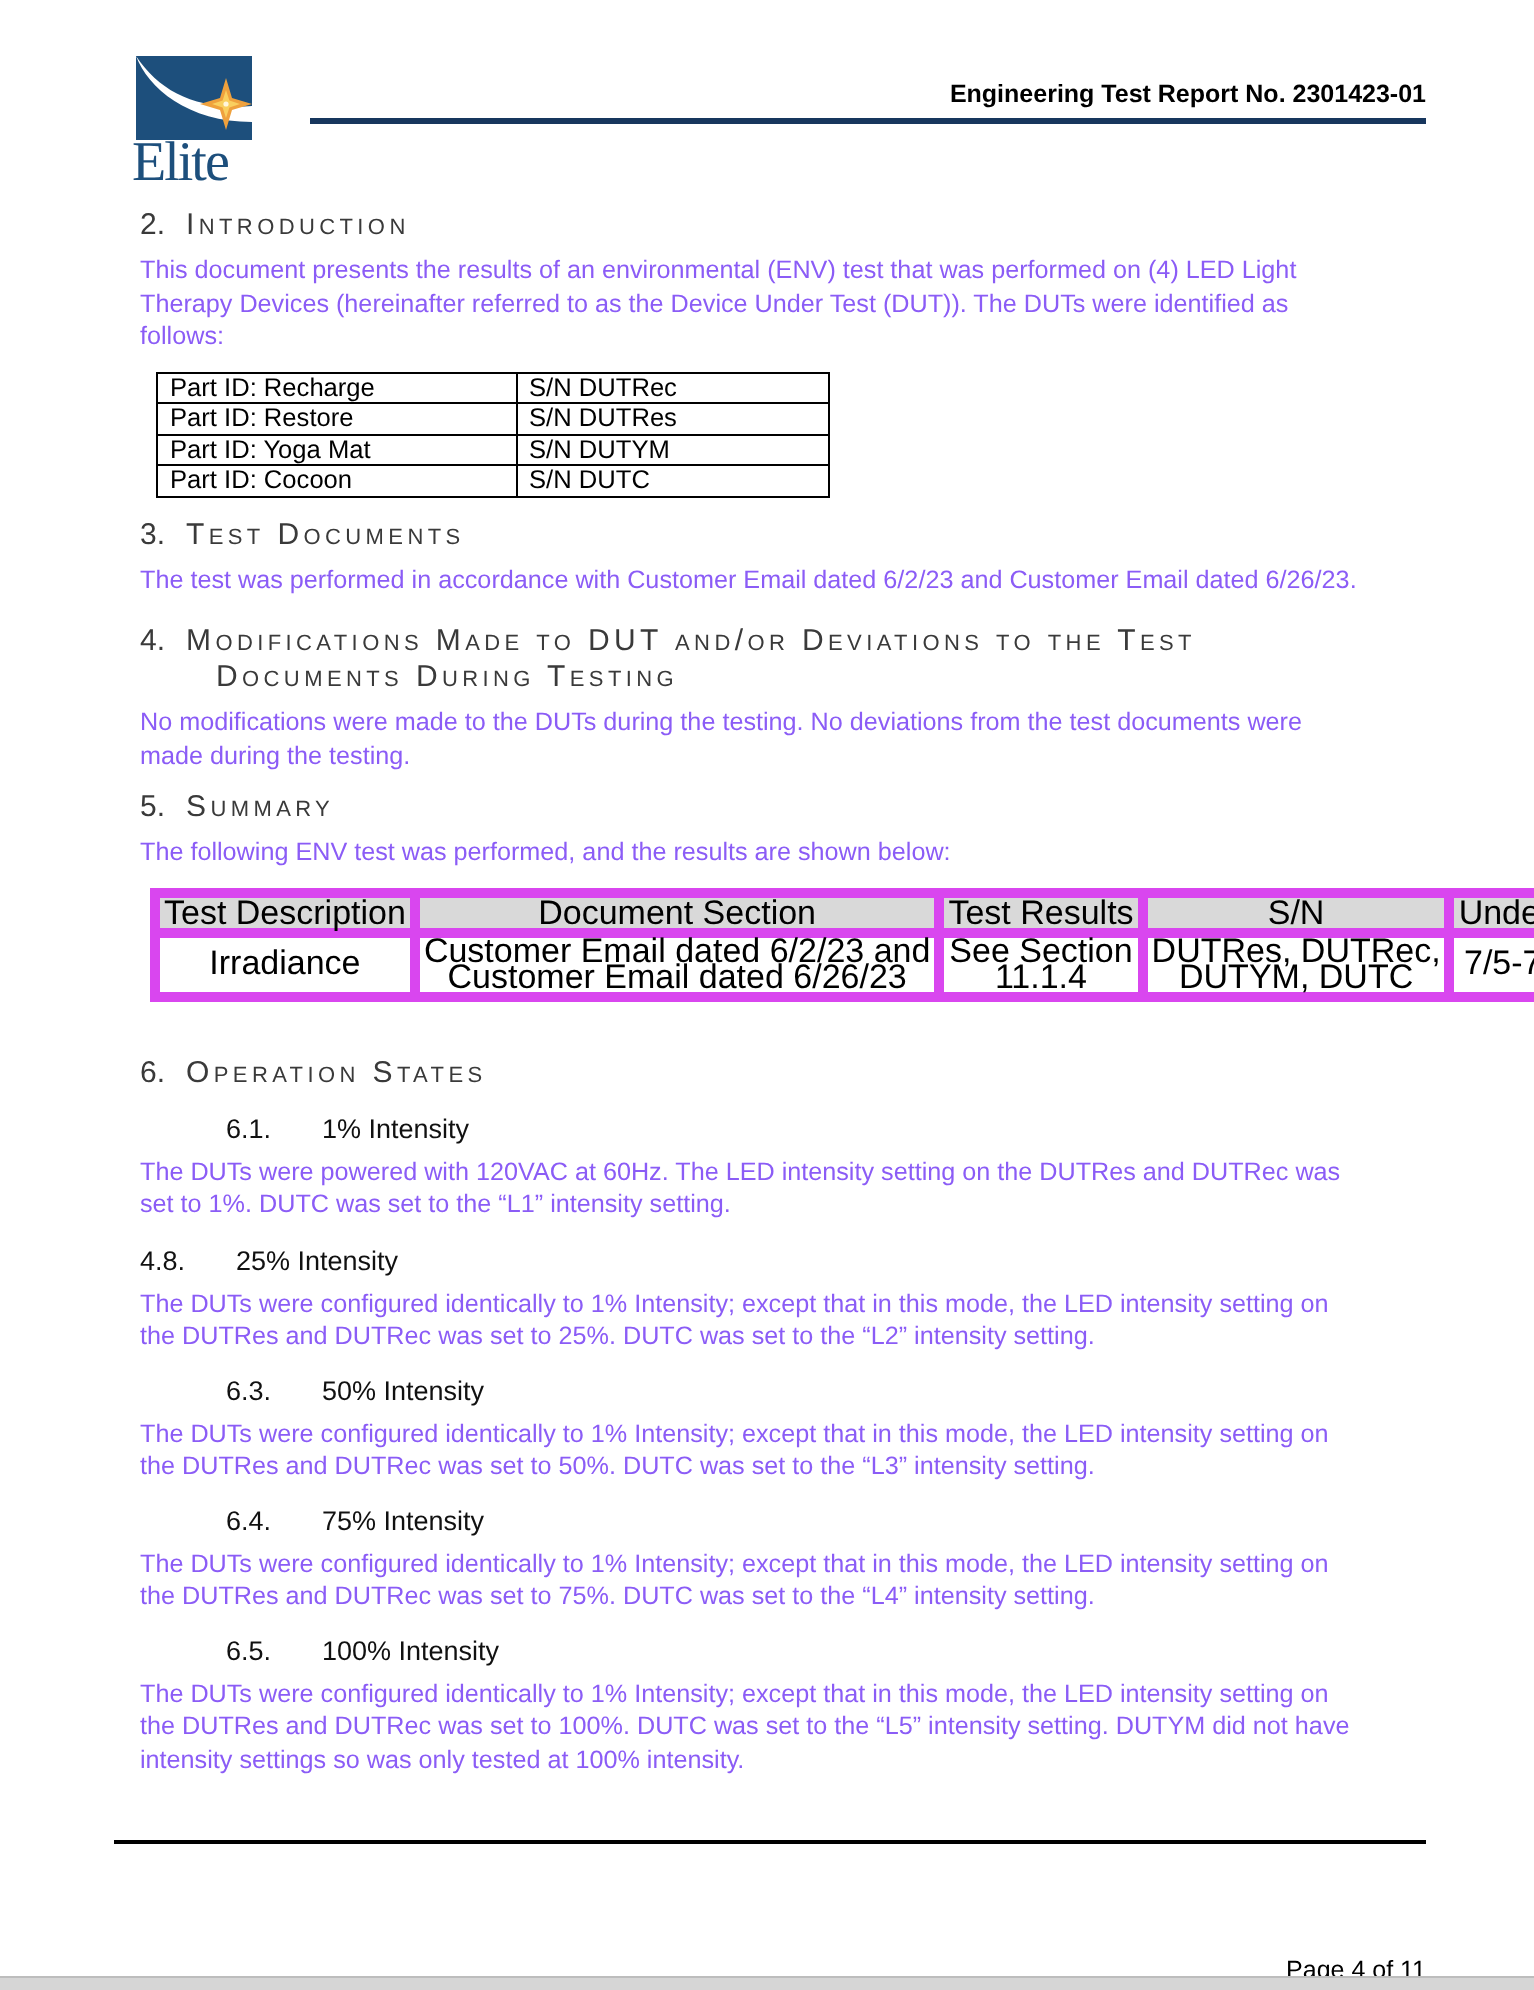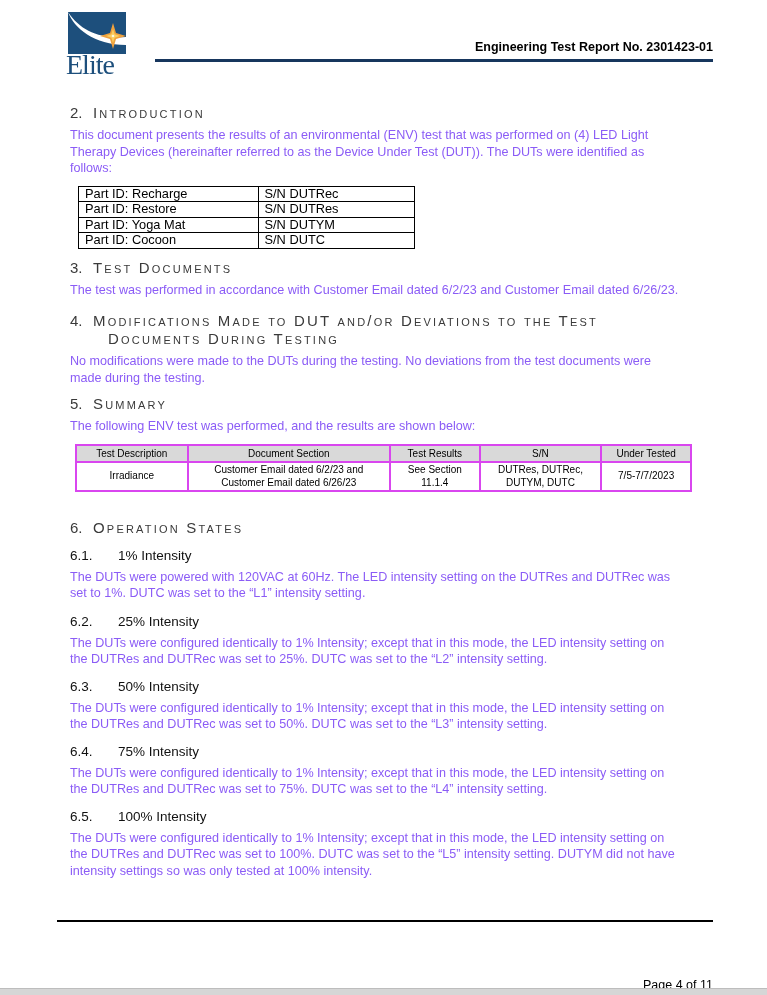--- a/index.html
+++ b/index.html
@@ -3,47 +3,47 @@
 <meta charset="utf-8">
 <style>
   * { margin:0; padding:0; box-sizing:border-box; }
   html,body { background:#fff; }
   .page {
     position:relative; width:767px; height:995px; background:#fff;
     font-family:"Liberation Sans","DejaVu Sans",sans-serif; color:#000;
     overflow:hidden; margin:0 auto;
   }
   
-  .logo { position:absolute; left:66px; top:12px; width:100px; }
+  .logo { position:absolute; left:66px; top:28px; width:100px; }
   .logo-text {
     font-family:"Liberation Serif","DejaVu Serif",serif;
     font-size:28px; color:#1d4f7c; letter-spacing:-1px; margin-top:-7px; line-height:1;
   }
   .report-no { position:absolute; top:40px; right:54px; font-size:12.5px; font-weight:bold; }
   .header-rule { position:absolute; left:155px; top:59px; width:558px; height:3px; background:#17365d; }
   
   .main { position:absolute; left:70px; top:0; width:650px; }
   .sh { display:flex; color:#3a3a3a; font-size:15px; line-height:18px;
         font-variant:small-caps; letter-spacing:2.2px; }
   .sh .num { width:23px; flex:0 0 23px; letter-spacing:0; }
   .sh .ttl { white-space:pre; padding-left:15px; text-indent:-15px; }
   .ssh { display:flex; font-size:13.5px; line-height:16px; color:#111; }
   .ssh .num { width:48px; flex:0 0 48px; }
   .body { font-size:12.6px; line-height:16.5px; white-space:pre; color:#8b5cf6; }
   .mt5{margin-top:5px;} .mt9{margin-top:9px;} .mt10{margin-top:10px;}
-  .mt11{margin-top:11px;} .mt12{margin-top:12px;} .mt14{margin-top:14px;}
+  .mt11{margin-top:11px;margin-left:43px;} .mt12{margin-top:12px;} .mt14{margin-top:14px;}
   .mt27{margin-top:27px;} .mt104{margin-top:104px;}
   
   table { border-collapse:collapse; }
   .dut-table { margin:9px 0 0 8px; width:337px; }
   .dut-table td { border:1px solid #000; font-size:12.8px; line-height:14px;
                   padding:0 6px; height:15.5px; white-space:pre; }
   .sum-table { margin:9px 0 0 5px; width:617px; }
   .sum-table th, .sum-table td {
-    border:2px solid #d946ef; font-size:10px; font-weight:normal;
+    border:5px solid #d946ef; font-size:17px; font-weight:normal;
     text-align:center; vertical-align:middle; white-space:pre; padding:0 2px;
   }
   .sum-table th { background:#d9d9d9; height:17px; line-height:15px; }
   .sum-table td { height:29px; line-height:13.5px; }
   
   .footer-rule { position:absolute; left:57px; top:920px; width:656px; height:2px; background:#000; }
   .page-no { position:absolute; top:978px; right:54px; font-size:12.5px; }
   .bottom-strip { position:absolute; left:0; bottom:0; width:767px; height:7px;
                   background:#d6d6d6; border-top:1px solid #bdbdbd; }
 </style>
@@ -155,21 +155,21 @@
     </div>
 
     <div class="ssh mt11">
       <span class="num">6.1.</span>
       <span class="ttl">1% Intensity</span>
     </div>
     <p class="body mt5">The DUTs were powered with 120VAC at 60Hz. The LED intensity setting on the DUTRes and DUTRec was
 set to 1%. DUTC was set to the “L1” intensity setting.</p>
 
     <div class="ssh mt12">
-      <span class="num">6.2.</span>
+      <span class="num">4.8.</span>
       <span class="ttl">25% Intensity</span>
     </div>
     <p class="body mt5">The DUTs were configured identically to 1% Intensity; except that in this mode, the LED intensity setting on
 the DUTRes and DUTRec was set to 25%. DUTC was set to the “L2” intensity setting.</p>
 
     <div class="ssh mt11">
       <span class="num">6.3.</span>
       <span class="ttl">50% Intensity</span>
     </div>
     <p class="body mt5">The DUTs were configured identically to 1% Intensity; except that in this mode, the LED intensity setting on

